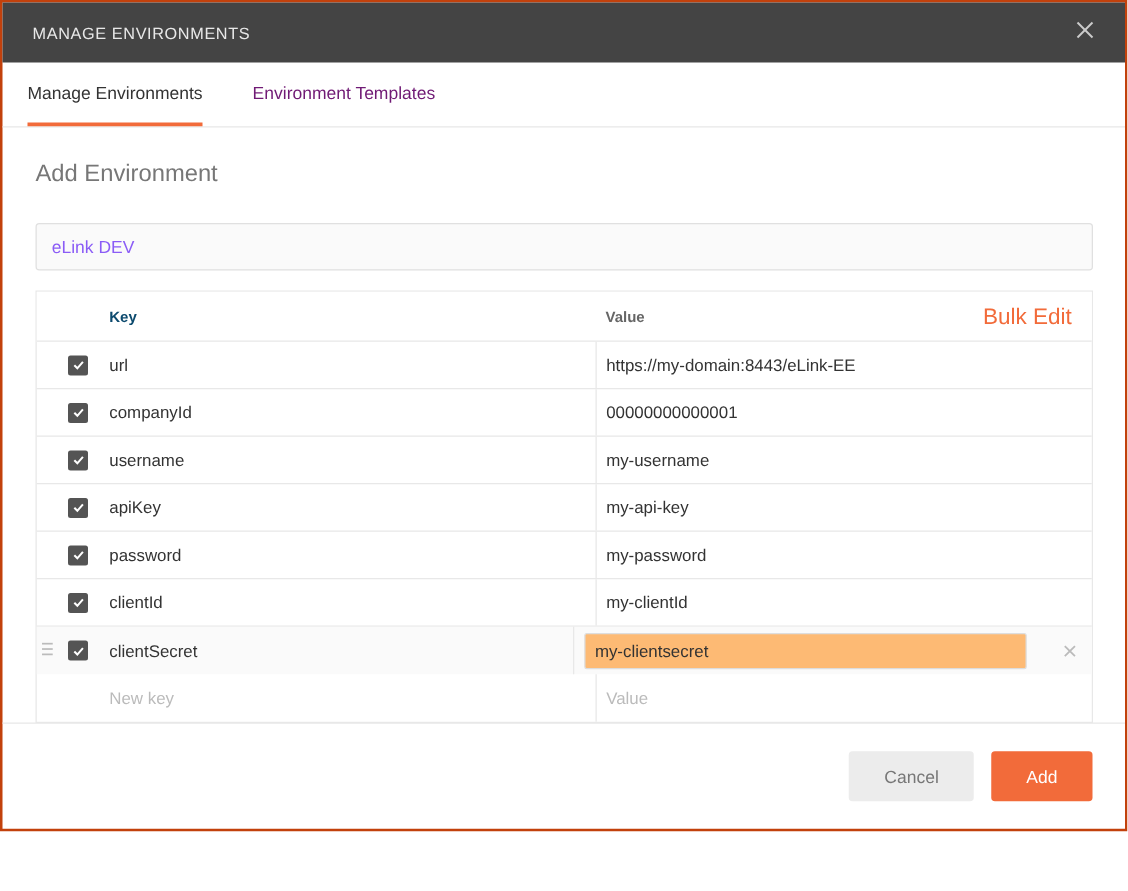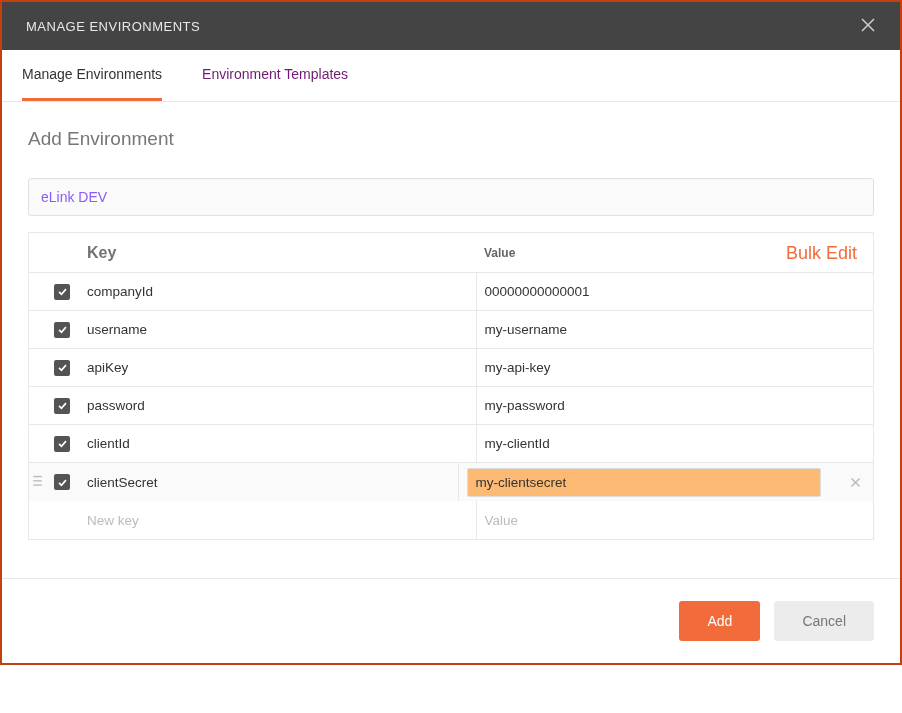--- a/index.html
+++ b/index.html
@@ -85,21 +85,21 @@
       border-collapse: collapse;
     }
     .vars-header {
       display: flex;
       align-items: center;
       height: 40px;
       border-bottom: 1px solid #e8e8e8;
       background: #fff;
     }
     .vh-checkbox { width: 50px; }
-    .vh-key { flex: 1; padding-left: 8px; font-size: 16px; font-weight: 600; color: #737373; }
+    .vh-key { flex: 1; padding-left: 8px; font-size: 12px; font-weight: 600; color: #0c4a6e; }
     .vh-value { flex: 1; padding-left: 8px; font-size: 12px; font-weight: 600; color: #666; position: relative; }
     .bulk-edit {
       color: #F26B3A;
       font-size: 18px;
       position: absolute;
       right: 16px;
       top: 50%;
       transform: translateY(-50%);
       cursor: pointer;
       font-weight: 400;
@@ -244,20 +244,32 @@
       <div id="rows-container">
           <div class="var-row">
             <div class="col-drag"></div>
             <div class="col-check">
               <div class="checkbox">
                 <svg viewBox="0 0 16 16" fill="none" stroke="white" stroke-width="2.4">
                   <polyline points="3,8.5 6.5,12 13,4.5"></polyline>
                 </svg>
               </div>
             </div>
+            <div class="col-key">url</div>
+            <div class="col-value">https://my-domain:8443/eLink-EE</div>
+          </div>
+          <div class="var-row">
+            <div class="col-drag"></div>
+            <div class="col-check">
+              <div class="checkbox">
+                <svg viewBox="0 0 16 16" fill="none" stroke="white" stroke-width="2.4">
+                  <polyline points="3,8.5 6.5,12 13,4.5"></polyline>
+                </svg>
+              </div>
+            </div>
             <div class="col-key">companyId</div>
             <div class="col-value">00000000000001</div>
           </div>
           <div class="var-row">
             <div class="col-drag"></div>
             <div class="col-check">
               <div class="checkbox">
                 <svg viewBox="0 0 16 16" fill="none" stroke="white" stroke-width="2.4">
                   <polyline points="3,8.5 6.5,12 13,4.5"></polyline>
                 </svg>
@@ -334,17 +346,17 @@
         <div class="col-drag"></div>
         <div class="col-check"></div>
         <div class="col-key placeholder">New key</div>
         <div class="col-value placeholder">Value</div>
       </div>
 
     </div>
   </div>
 
   <div class="footer">
+    <button class="btn btn-cancel">Cancel</button>
     <button class="btn btn-primary">Add</button>
-    <button class="btn btn-cancel">Cancel</button>
   </div>
 
 </div>
 
 </body></html>

